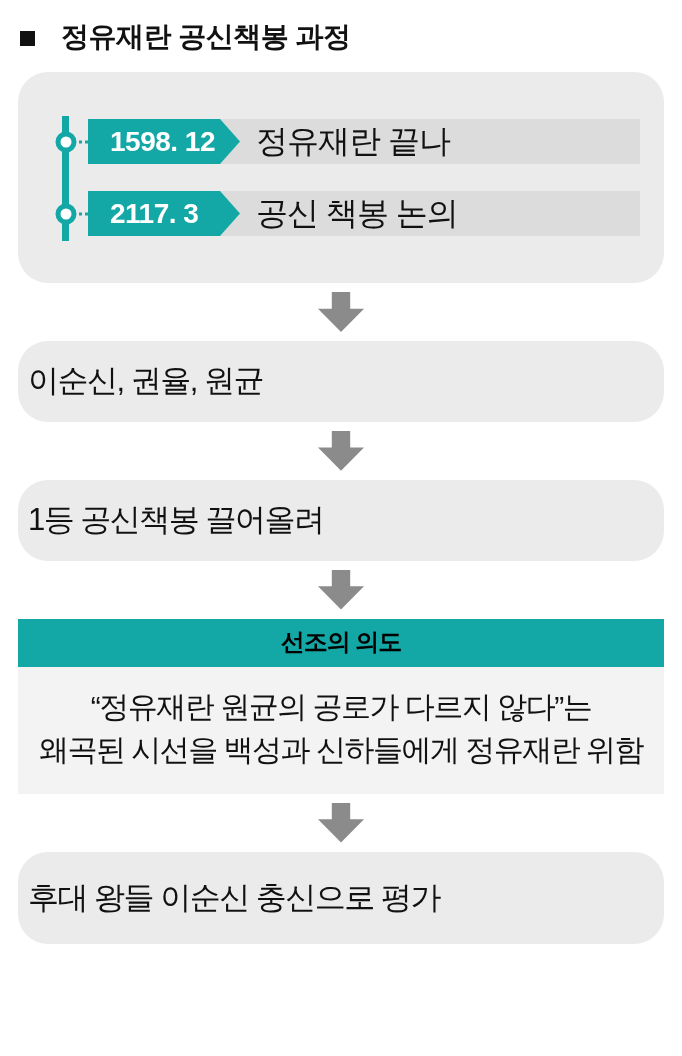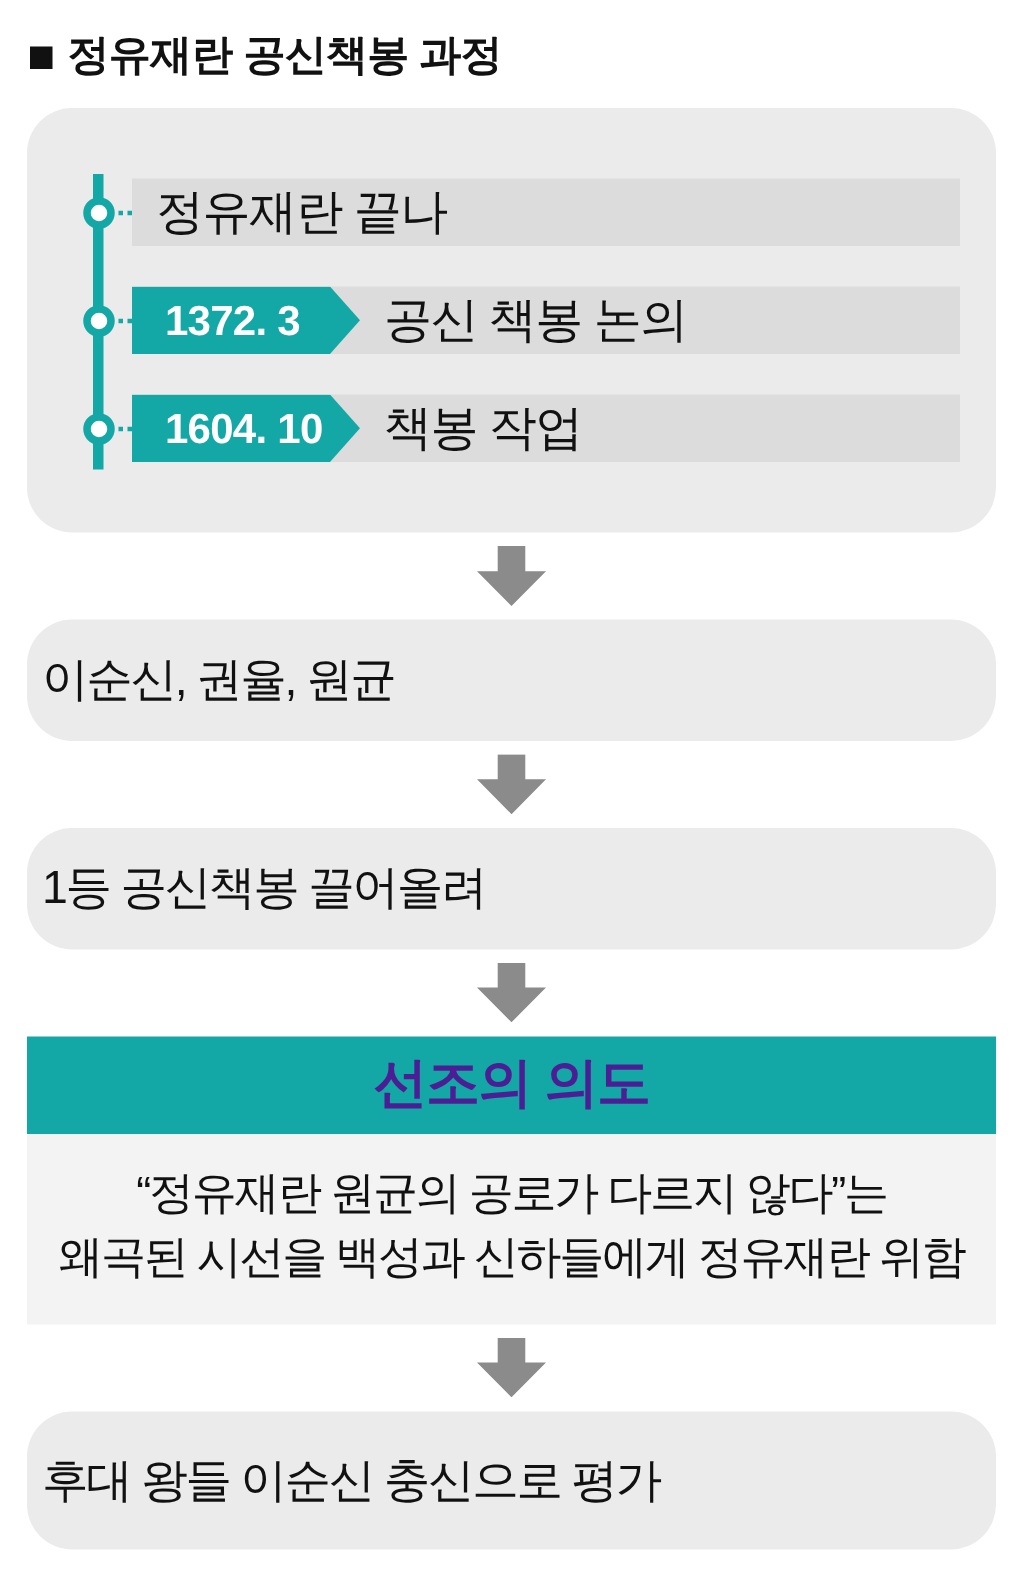--- a/index.html
+++ b/index.html
@@ -11,21 +11,21 @@
   html,body{margin:0;padding:0;background:#ffffff;}
   body{
     width:682px;
     font-family:"Liberation Sans","DejaVu Sans",sans-serif;
     color:#111;
     -webkit-font-smoothing:antialiased;
   }
   .page{width:682px;box-sizing:border-box;padding:14px 18px 18px 18px;}
 
   
-  .title-row{display:flex;align-items:center;gap:10px;margin:4px 0 16px 2px;}
+  .title-row{display:flex;align-items:center;gap:26px;margin:4px 0 16px 2px;}
   .title-bullet{width:15px;height:15px;background:#111;display:inline-block;flex:0 0 auto;margin-top:2px;}
   .title-text{font-size:28px;font-weight:bold;letter-spacing:-0.5px;}
 
   
   .timeline-box{
     position:relative;
     background:var(--box-gray);
     border-radius:30px;
     padding:47px 24px 47px 0;
   }
@@ -102,22 +102,22 @@
     font-weight:400;
     letter-spacing:-1.5px;
     line-height:1.38;
   }
   .flow-box .line{white-space:nowrap;}
 
   
   .intent-section{margin:0;}
   .intent-header{
     background:var(--teal);
-    color:#4c1d95;
-    font-size:36px;
+    color:#000000;
+    font-size:24px;
     font-weight:bold;
     text-align:center;
     letter-spacing:-1px;
     padding:7px 0 9px 0;
   }
   .intent-body{
     background:#f3f3f3;
     text-align:center;
     font-size:30px;
     font-weight:500;
@@ -139,34 +139,30 @@
   <div class="title-row">
     <span class="title-bullet"></span>
     <span class="title-text">정유재란 공신책봉 과정</span>
   </div>
 
   <div class="timeline-box">
     <div class="timeline-line"></div>
 
     <div class="t-row">
       <span class="t-dot"></span>
+      <span class="t-date">1598. 12</span>
       <span class="t-label">정유재란 끝나</span>
     </div>
 
     <div class="t-row">
       <span class="t-dot"></span>
-      <span class="t-date">1372. 3</span>
+      <span class="t-date">2117. 3</span>
       <span class="t-label">공신 책봉 논의</span>
     </div>
 
-    <div class="t-row">
-      <span class="t-dot"></span>
-      <span class="t-date">1604. 10</span>
-      <span class="t-label">책봉 작업</span>
-    </div>
   </div>
 
   <div class="down-arrow"></div>
 
   <div class="flow-box">
     <div class="line">이순신, 권율, 원균</div>
   </div>
 
   <div class="down-arrow"></div>
 

